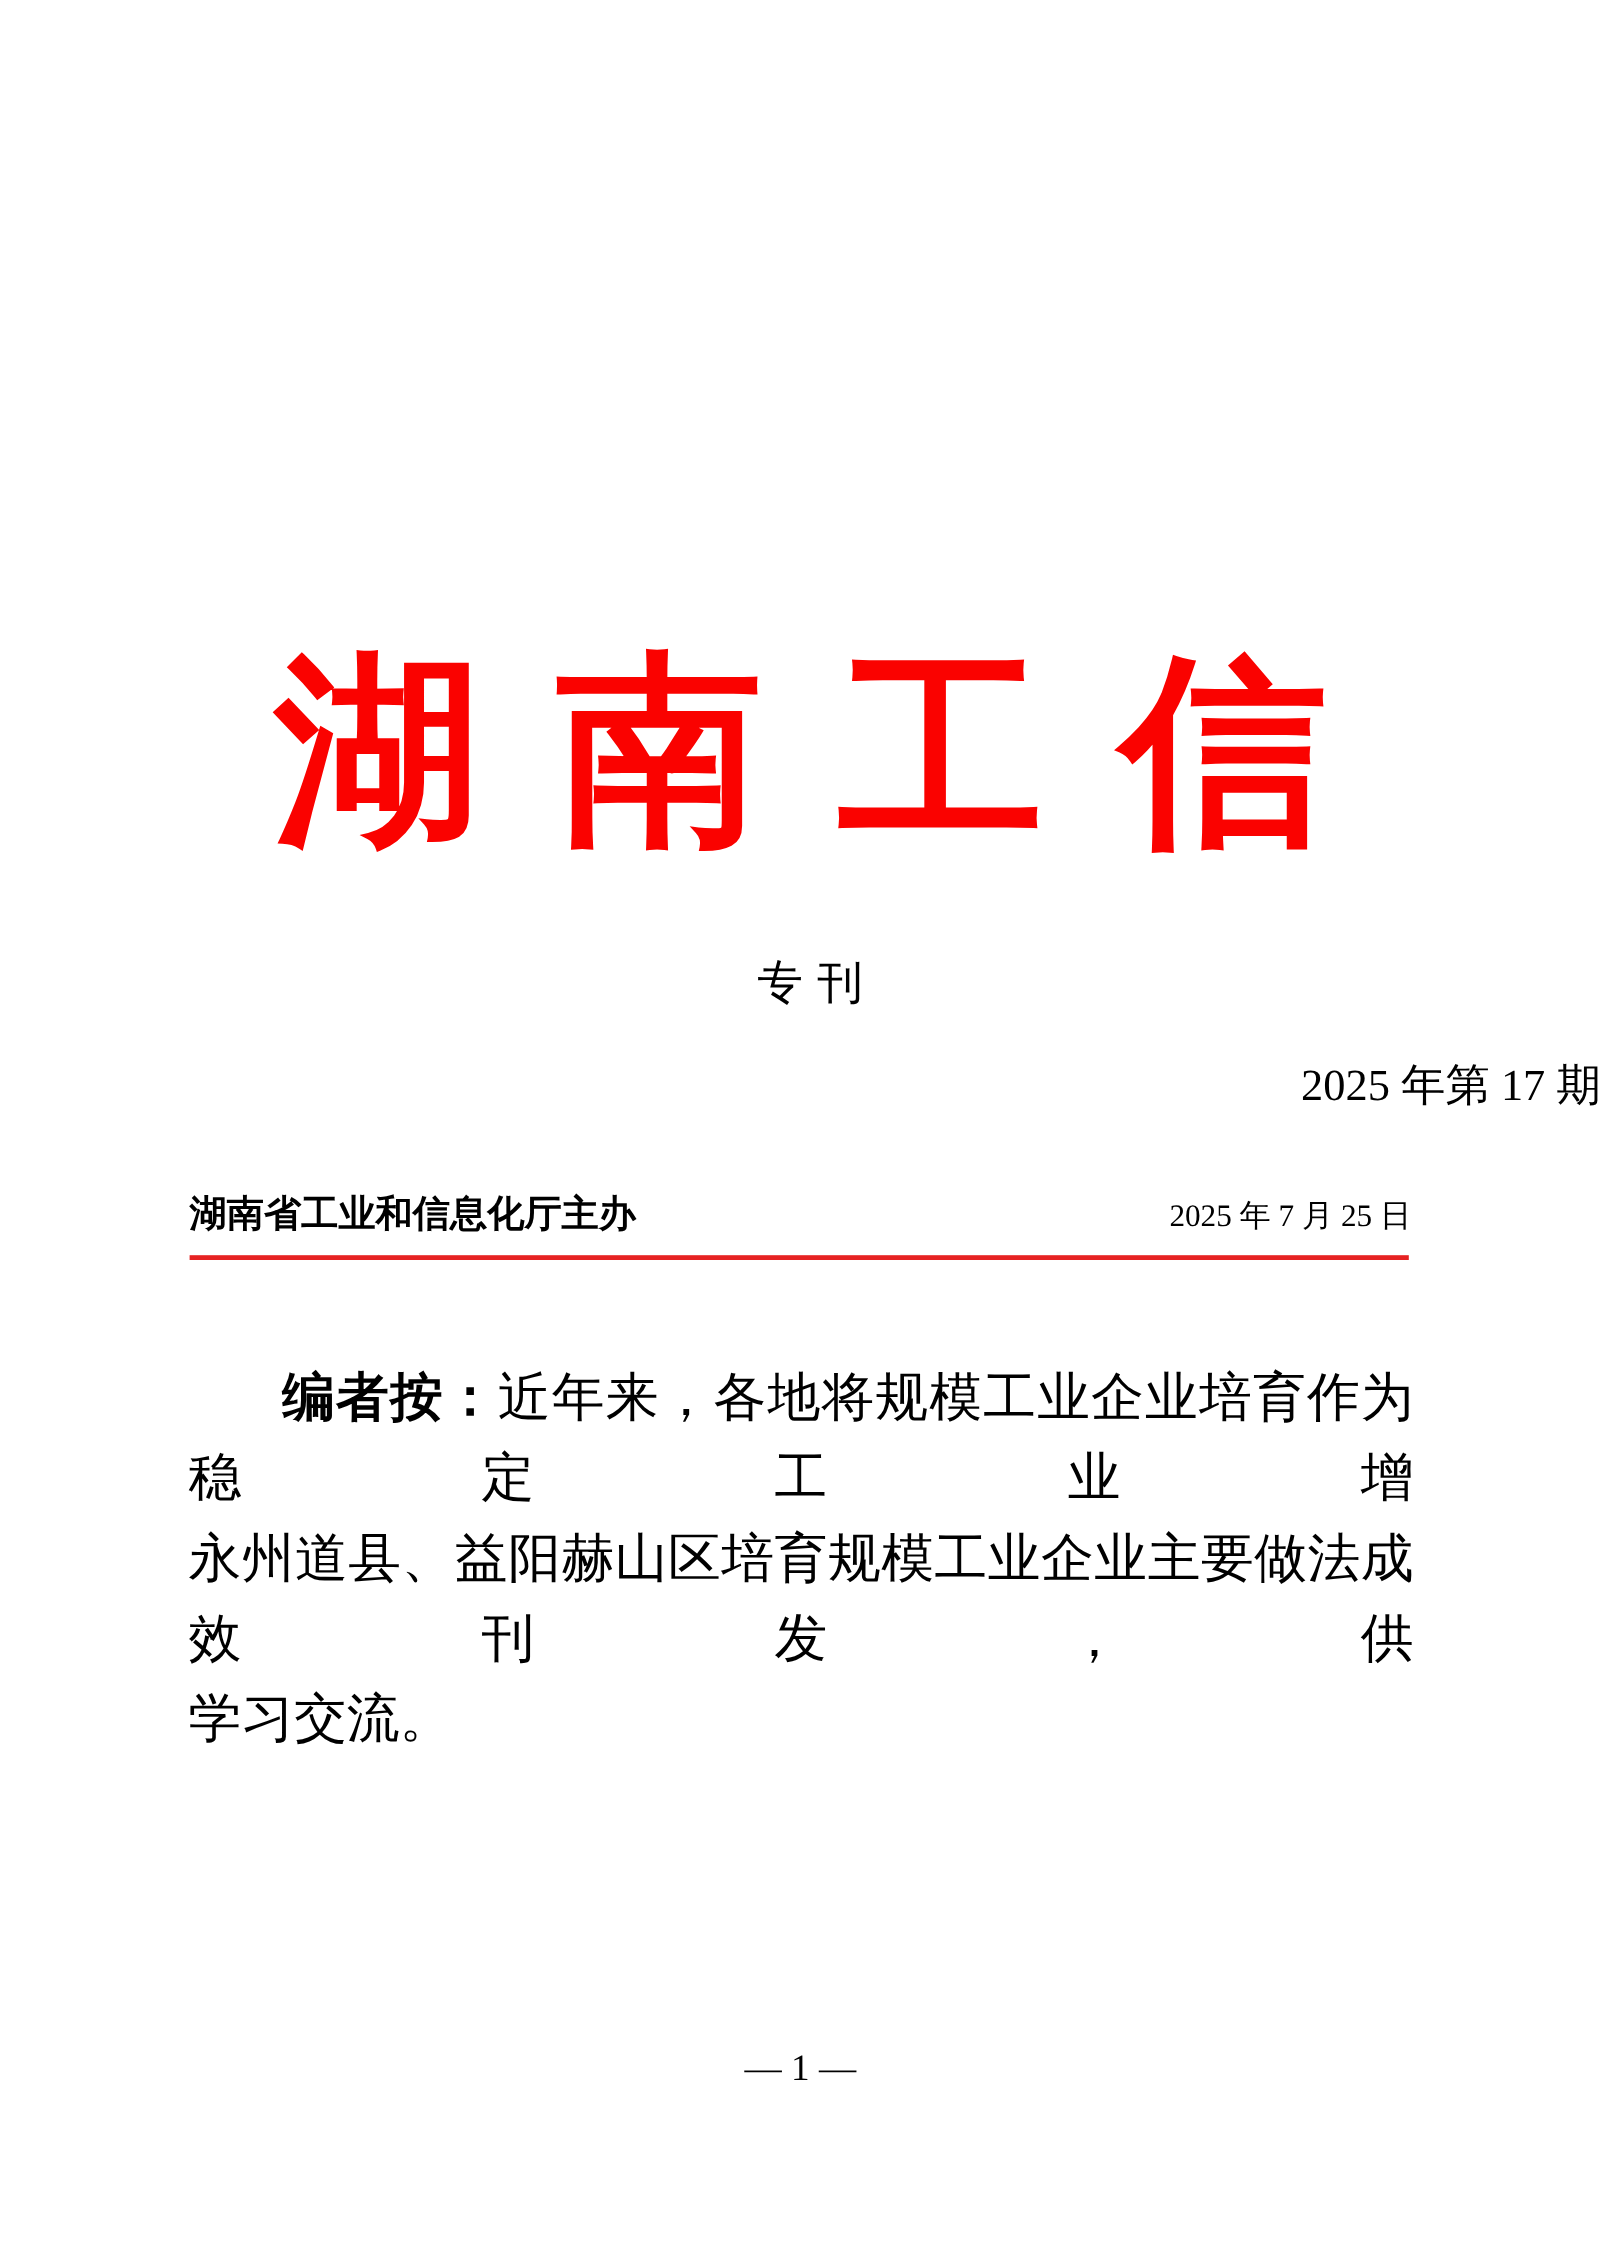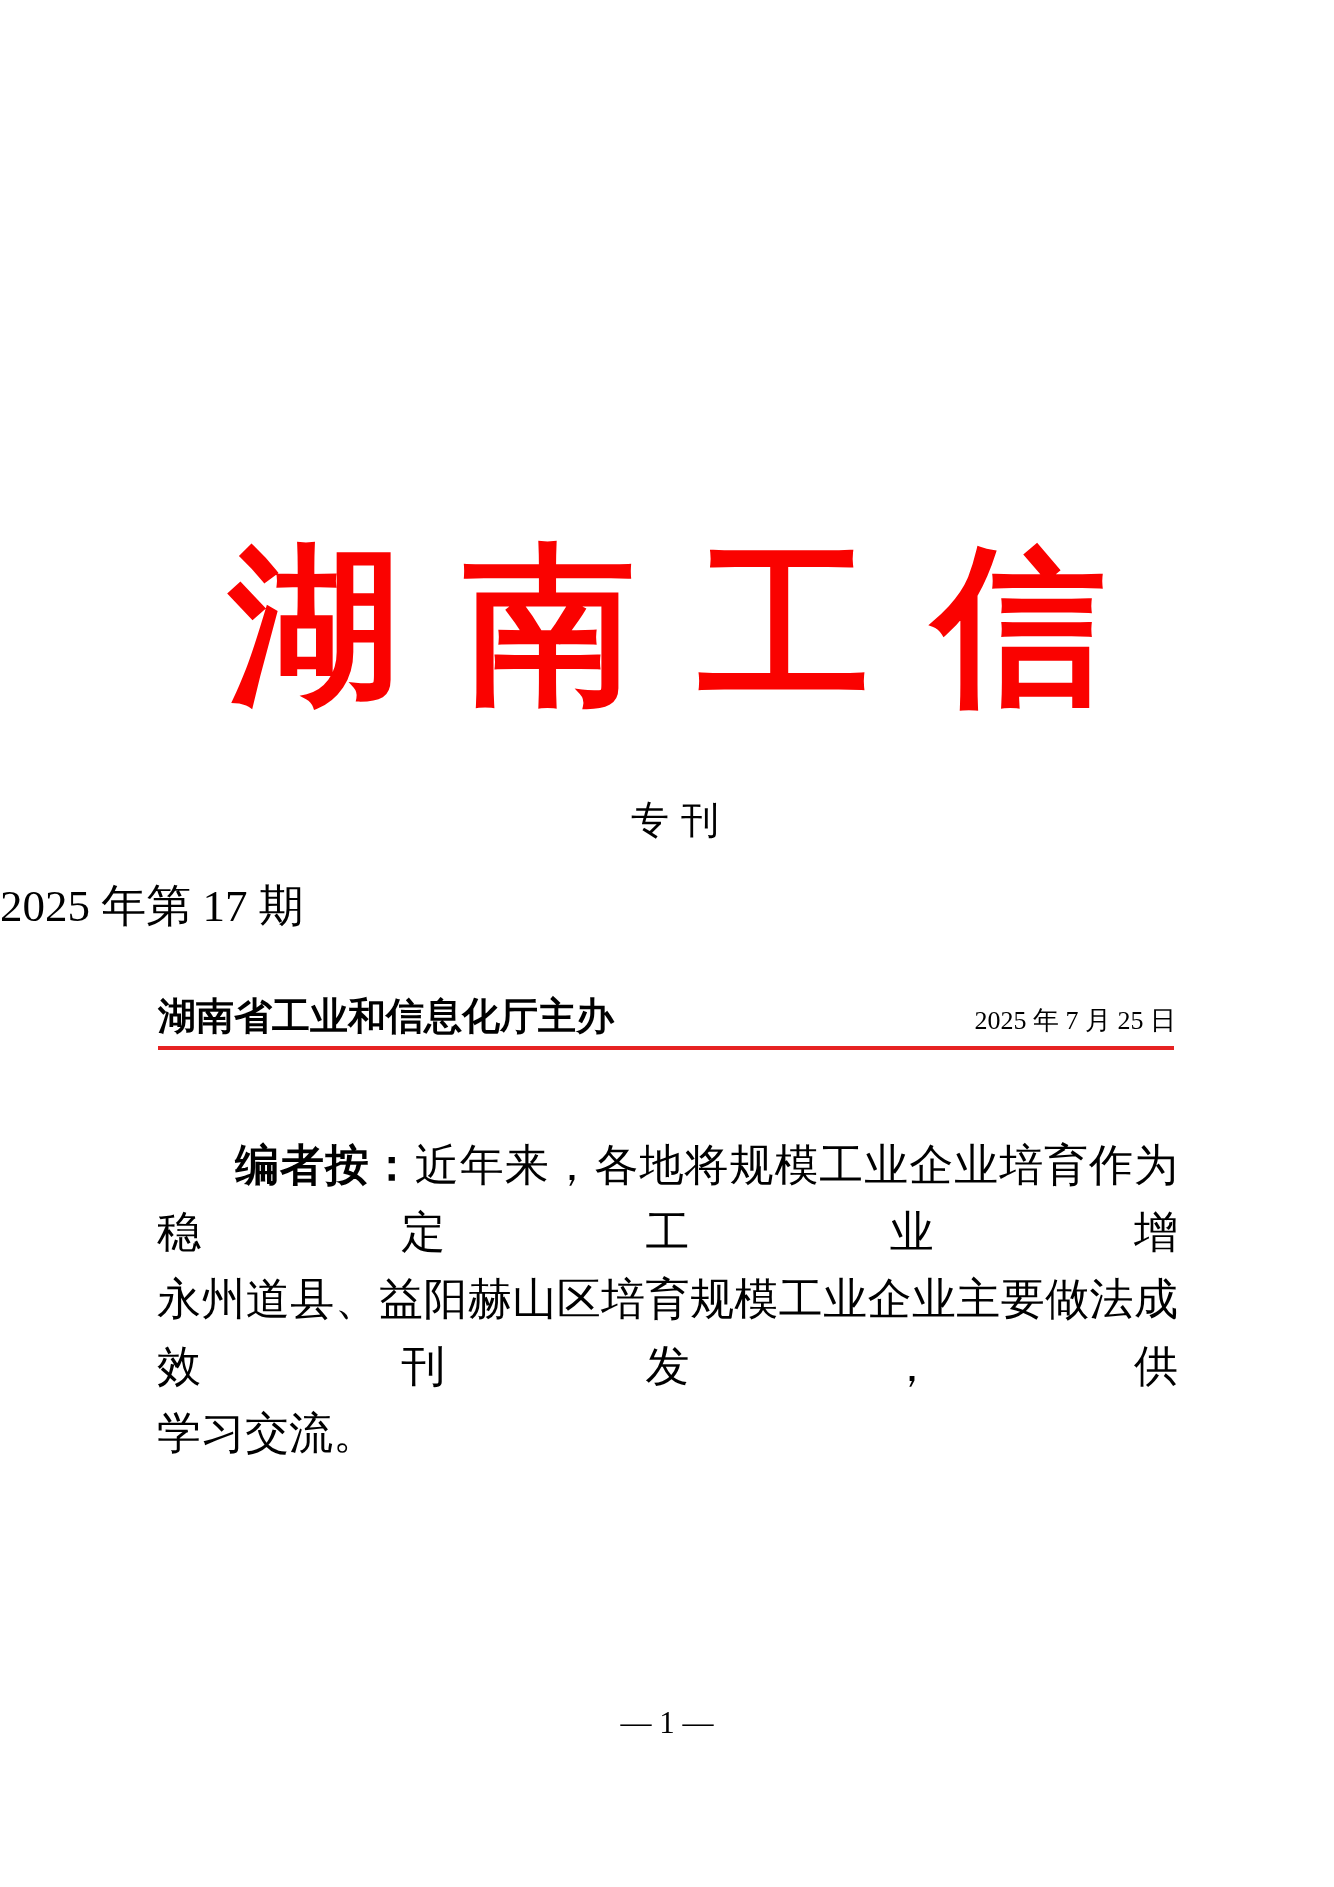--- a/index.html
+++ b/index.html
@@ -49,38 +49,38 @@
     box-sizing: border-box;
     font-family: "Liberation Serif", "DejaVu Serif", serif;
   }
 
   
   .issue-number {
     position: absolute;
     top: 886px;
     left: 0;
     width: 100%;
-    text-align: left;
-    font-size: 45px;
+    text-align: right;
+    font-size: 37px;
     line-height: 40px;
     font-family: "Liberation Serif", "DejaVu Serif", serif;
   }
 
   
   .pub-row {
     position: absolute;
     top: 991px;
     left: 158px;
     width: 1018px;
     display: flex;
     justify-content: space-between;
     align-items: baseline;
   }
   .publisher {
-    font-size: 38px;
+    font-size: 31px;
     font-weight: bold;
     font-family: "Liberation Serif", "DejaVu Serif", serif;
   }
   .pub-date {
     font-size: 26px;
     font-family: "Liberation Serif", "DejaVu Serif", serif;
   }
 
   
   .red-rule {

